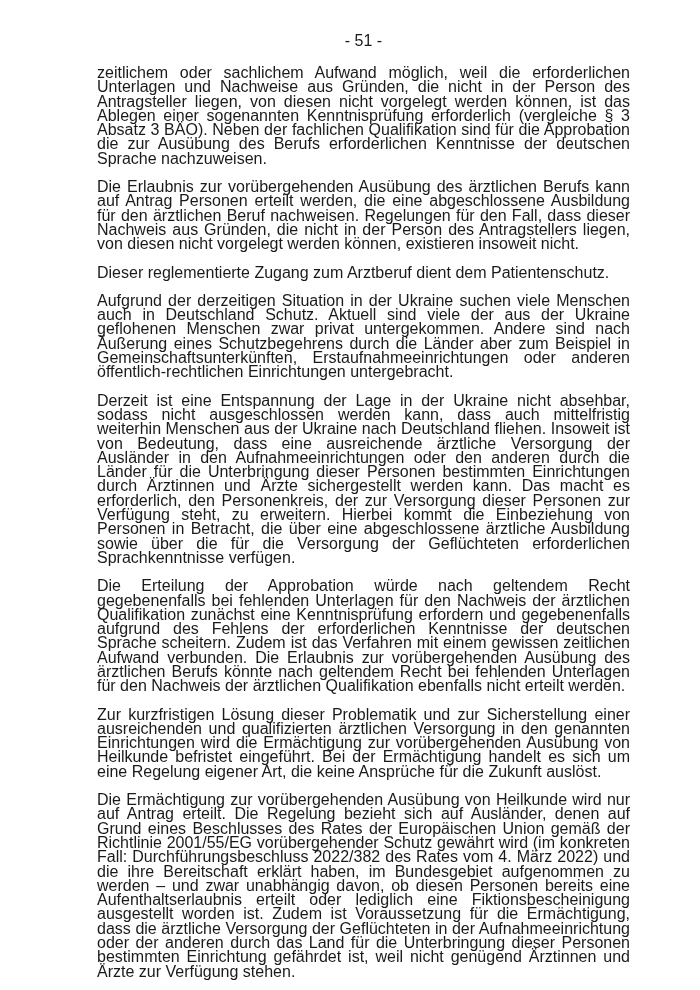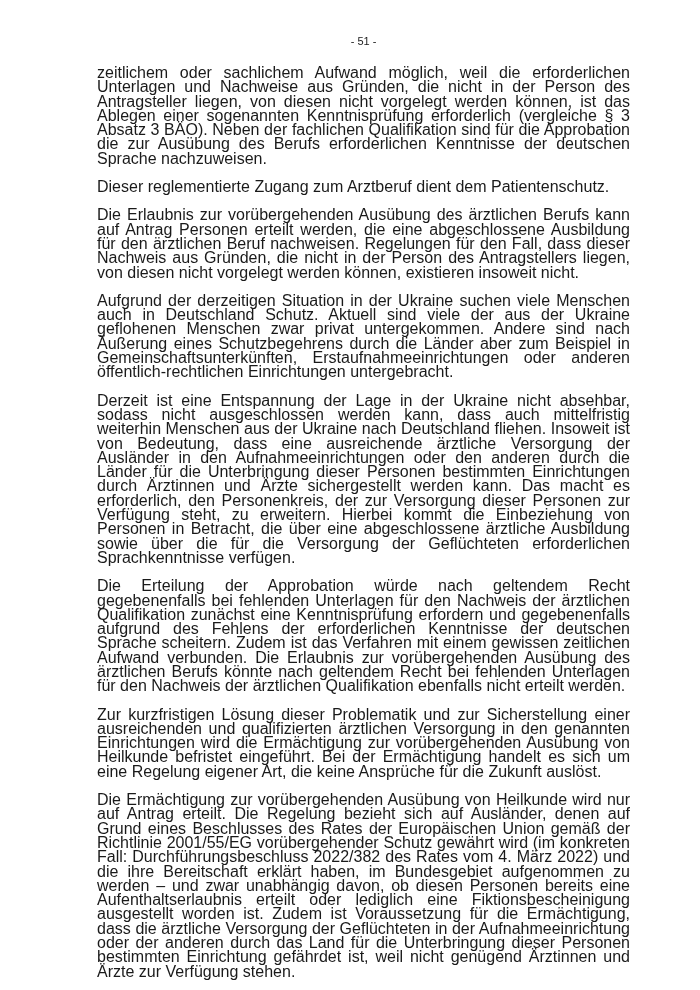--- a/index.html
+++ b/index.html
@@ -14,21 +14,21 @@
     margin: 0 auto;
     background: #ffffff;
     box-sizing: border-box;
     padding: 34px 70px 30px 97px;
     font-family: "Liberation Sans", "DejaVu Sans", sans-serif;
     color: #1a1a1a;
     overflow: hidden;
   }
   .page-number {
     text-align: center;
-    font-size: 11px;
+    font-size: 16px;
     line-height: 14px;
     margin-bottom: 18px;
     color: #1a1a1a;
   }
   .para {
     font-size: 16px;
     line-height: 14.3px;
     text-align: justify;
     margin: 0 0 14px 0;
     color: #1a1a1a;
@@ -36,20 +36,20 @@
     -webkit-hyphens: auto;
   }
 </style>
 </head>
 <body>
 
 <div class="page" lang="de">
   <div class="page-number">- 51 -</div>
 
   <p class="para">zeitlichem oder sachlichem Aufwand möglich, weil die erforderlichen Unterlagen und Nachweise aus Gründen, die nicht in der Person des Antragsteller liegen, von diesen nicht vorgelegt werden können, ist das Ablegen einer sogenannten Kenntnisprüfung erforderlich (vergleiche § 3 Absatz 3 BÄO). Neben der fachlichen Qualifikation sind für die Approbation die zur Ausübung des Berufs erforderlichen Kenntnisse der deutschen Sprache nachzuweisen.</p>
+  <p class="para">Die Erlaubnis zur vorübergehenden Ausübung des ärztlichen Berufs kann auf Antrag Personen erteilt werden, die eine abgeschlossene Ausbildung für den ärztlichen Beruf nachweisen. Regelungen für den Fall, dass dieser Nachweis aus Gründen, die nicht in der Person des Antragstellers liegen, von diesen nicht vorgelegt werden können, existieren insoweit nicht.</p>
   <p class="para">Dieser reglementierte Zugang zum Arztberuf dient dem Patientenschutz.</p>
-  <p class="para">Die Erlaubnis zur vorübergehenden Ausübung des ärztlichen Berufs kann auf Antrag Personen erteilt werden, die eine abgeschlossene Ausbildung für den ärztlichen Beruf nachweisen. Regelungen für den Fall, dass dieser Nachweis aus Gründen, die nicht in der Person des Antragstellers liegen, von diesen nicht vorgelegt werden können, existieren insoweit nicht.</p>
   <p class="para">Aufgrund der derzeitigen Situation in der Ukraine suchen viele Menschen auch in Deutschland Schutz. Aktuell sind viele der aus der Ukraine geflohenen Menschen zwar privat untergekommen. Andere sind nach Äußerung eines Schutzbegehrens durch die Länder aber zum Beispiel in Gemeinschaftsunterkünften, Erstaufnahmeeinrichtungen oder anderen öffentlich-rechtlichen Einrichtungen untergebracht.</p>
   <p class="para">Derzeit ist eine Entspannung der Lage in der Ukraine nicht absehbar, sodass nicht ausgeschlossen werden kann, dass auch mittelfristig weiterhin Menschen aus der Ukraine nach Deutschland fliehen. Insoweit ist von Bedeutung, dass eine ausreichende ärztliche Versorgung der Ausländer in den Aufnahmeeinrichtungen oder den anderen durch die Länder für die Unterbringung dieser Personen bestimmten Einrichtungen durch Ärztinnen und Ärzte sichergestellt werden kann. Das macht es erforderlich, den Personenkreis, der zur Versorgung dieser Personen zur Verfügung steht, zu erweitern. Hierbei kommt die Einbeziehung von Personen in Betracht, die über eine abgeschlossene ärztliche Ausbildung sowie über die für die Versorgung der Geflüchteten erforderlichen Sprachkenntnisse verfügen.</p>
   <p class="para">Die Erteilung der Approbation würde nach geltendem Recht gegebenenfalls bei fehlenden Unterlagen für den Nachweis der ärztlichen Qualifikation zunächst eine Kenntnisprüfung erfordern und gegebenenfalls aufgrund des Fehlens der erforderlichen Kenntnisse der deutschen Sprache scheitern. Zudem ist das Verfahren mit einem gewissen zeitlichen Aufwand verbunden. Die Erlaubnis zur vorübergehenden Ausübung des ärztlichen Berufs könnte nach geltendem Recht bei fehlenden Unterlagen für den Nachweis der ärztlichen Qualifikation ebenfalls nicht erteilt werden.</p>
   <p class="para">Zur kurzfristigen Lösung dieser Problematik und zur Sicherstellung einer ausreichenden und qualifizierten ärztlichen Versorgung in den genannten Einrichtungen wird die Ermächtigung zur vorübergehenden Ausübung von Heilkunde befristet eingeführt. Bei der Ermächtigung handelt es sich um eine Regelung eigener Art, die keine Ansprüche für die Zukunft auslöst.</p>
   <p class="para">Die Ermächtigung zur vorübergehenden Ausübung von Heilkunde wird nur auf Antrag erteilt. Die Regelung bezieht sich auf Ausländer, denen auf Grund eines Beschlusses des Rates der Europäischen Union gemäß der Richtlinie 2001/55/EG vorübergehender Schutz gewährt wird (im konkreten Fall: Durchführungsbeschluss 2022/382 des Rates vom 4. März 2022) und die ihre Bereitschaft erklärt haben, im Bundesgebiet aufgenommen zu werden – und zwar unabhängig davon, ob diesen Personen bereits eine Aufenthaltserlaubnis erteilt oder lediglich eine Fiktionsbescheinigung ausgestellt worden ist. Zudem ist Voraussetzung für die Ermächtigung, dass die ärztliche Versorgung der Geflüchteten in der Aufnahmeeinrichtung oder der anderen durch das Land für die Unterbringung dieser Personen bestimmten Einrichtung gefährdet ist, weil nicht genügend Ärztinnen und Ärzte zur Verfügung stehen.</p>
 </div>
 
 </body></html>

